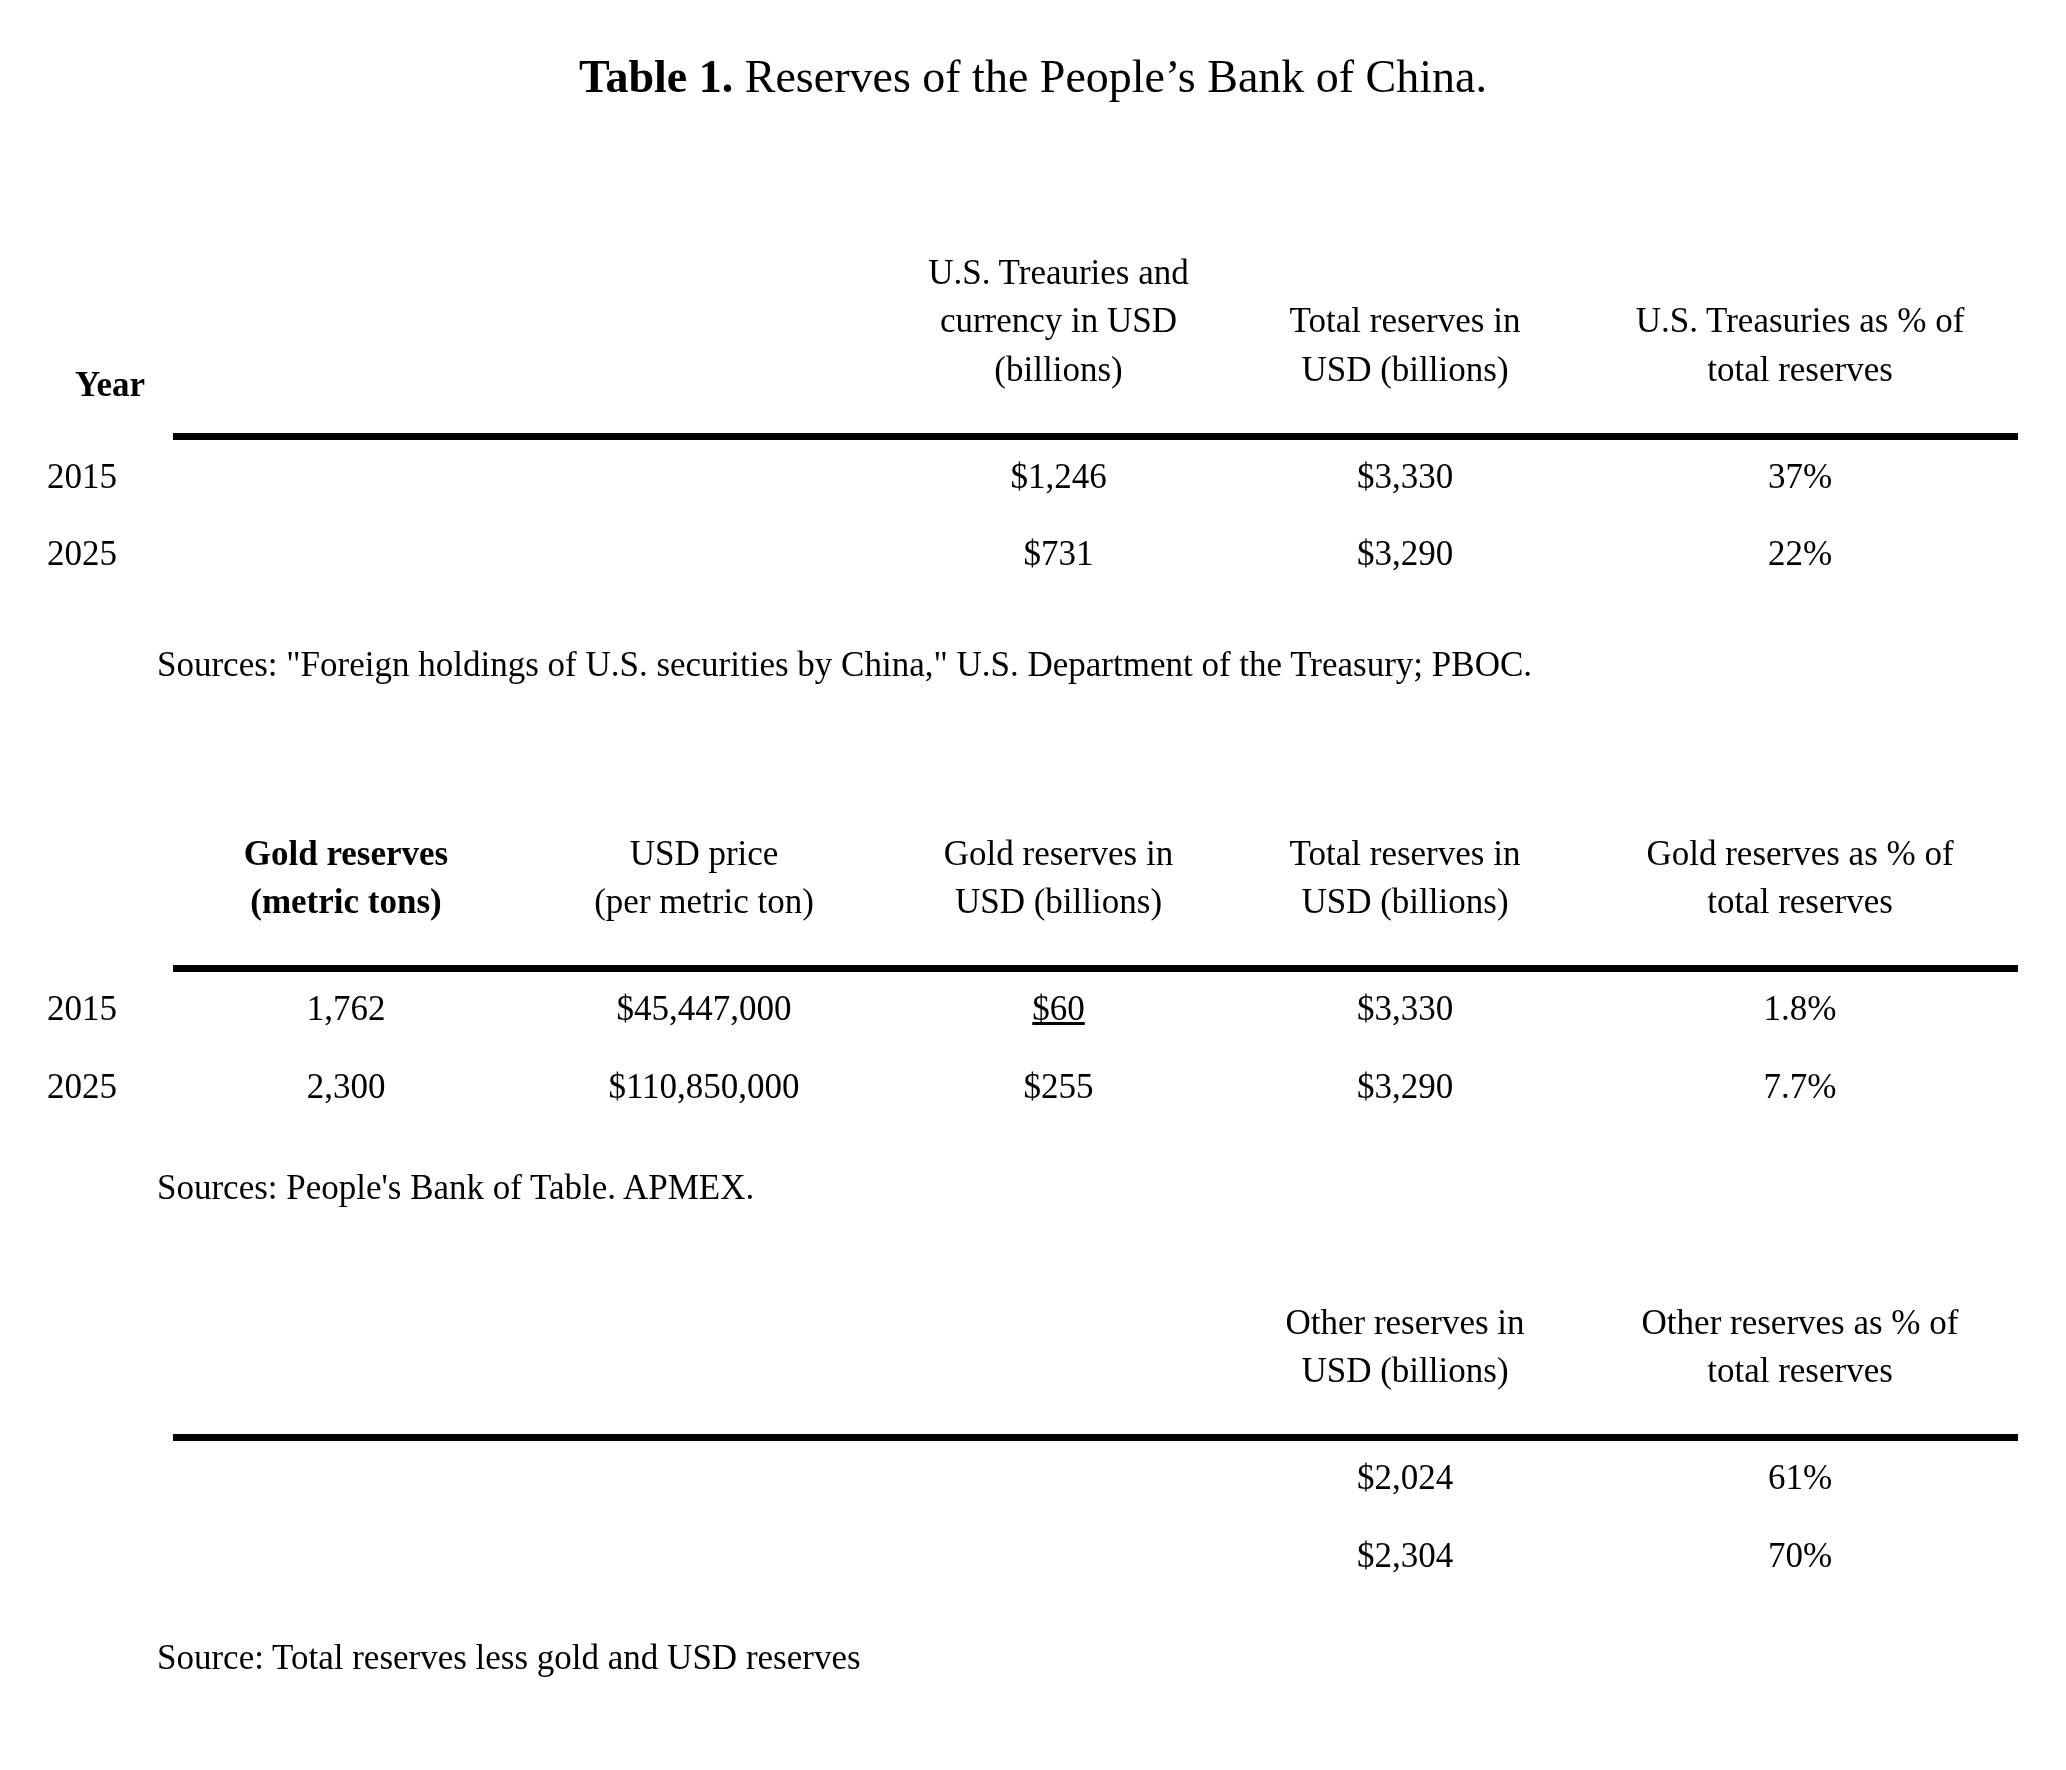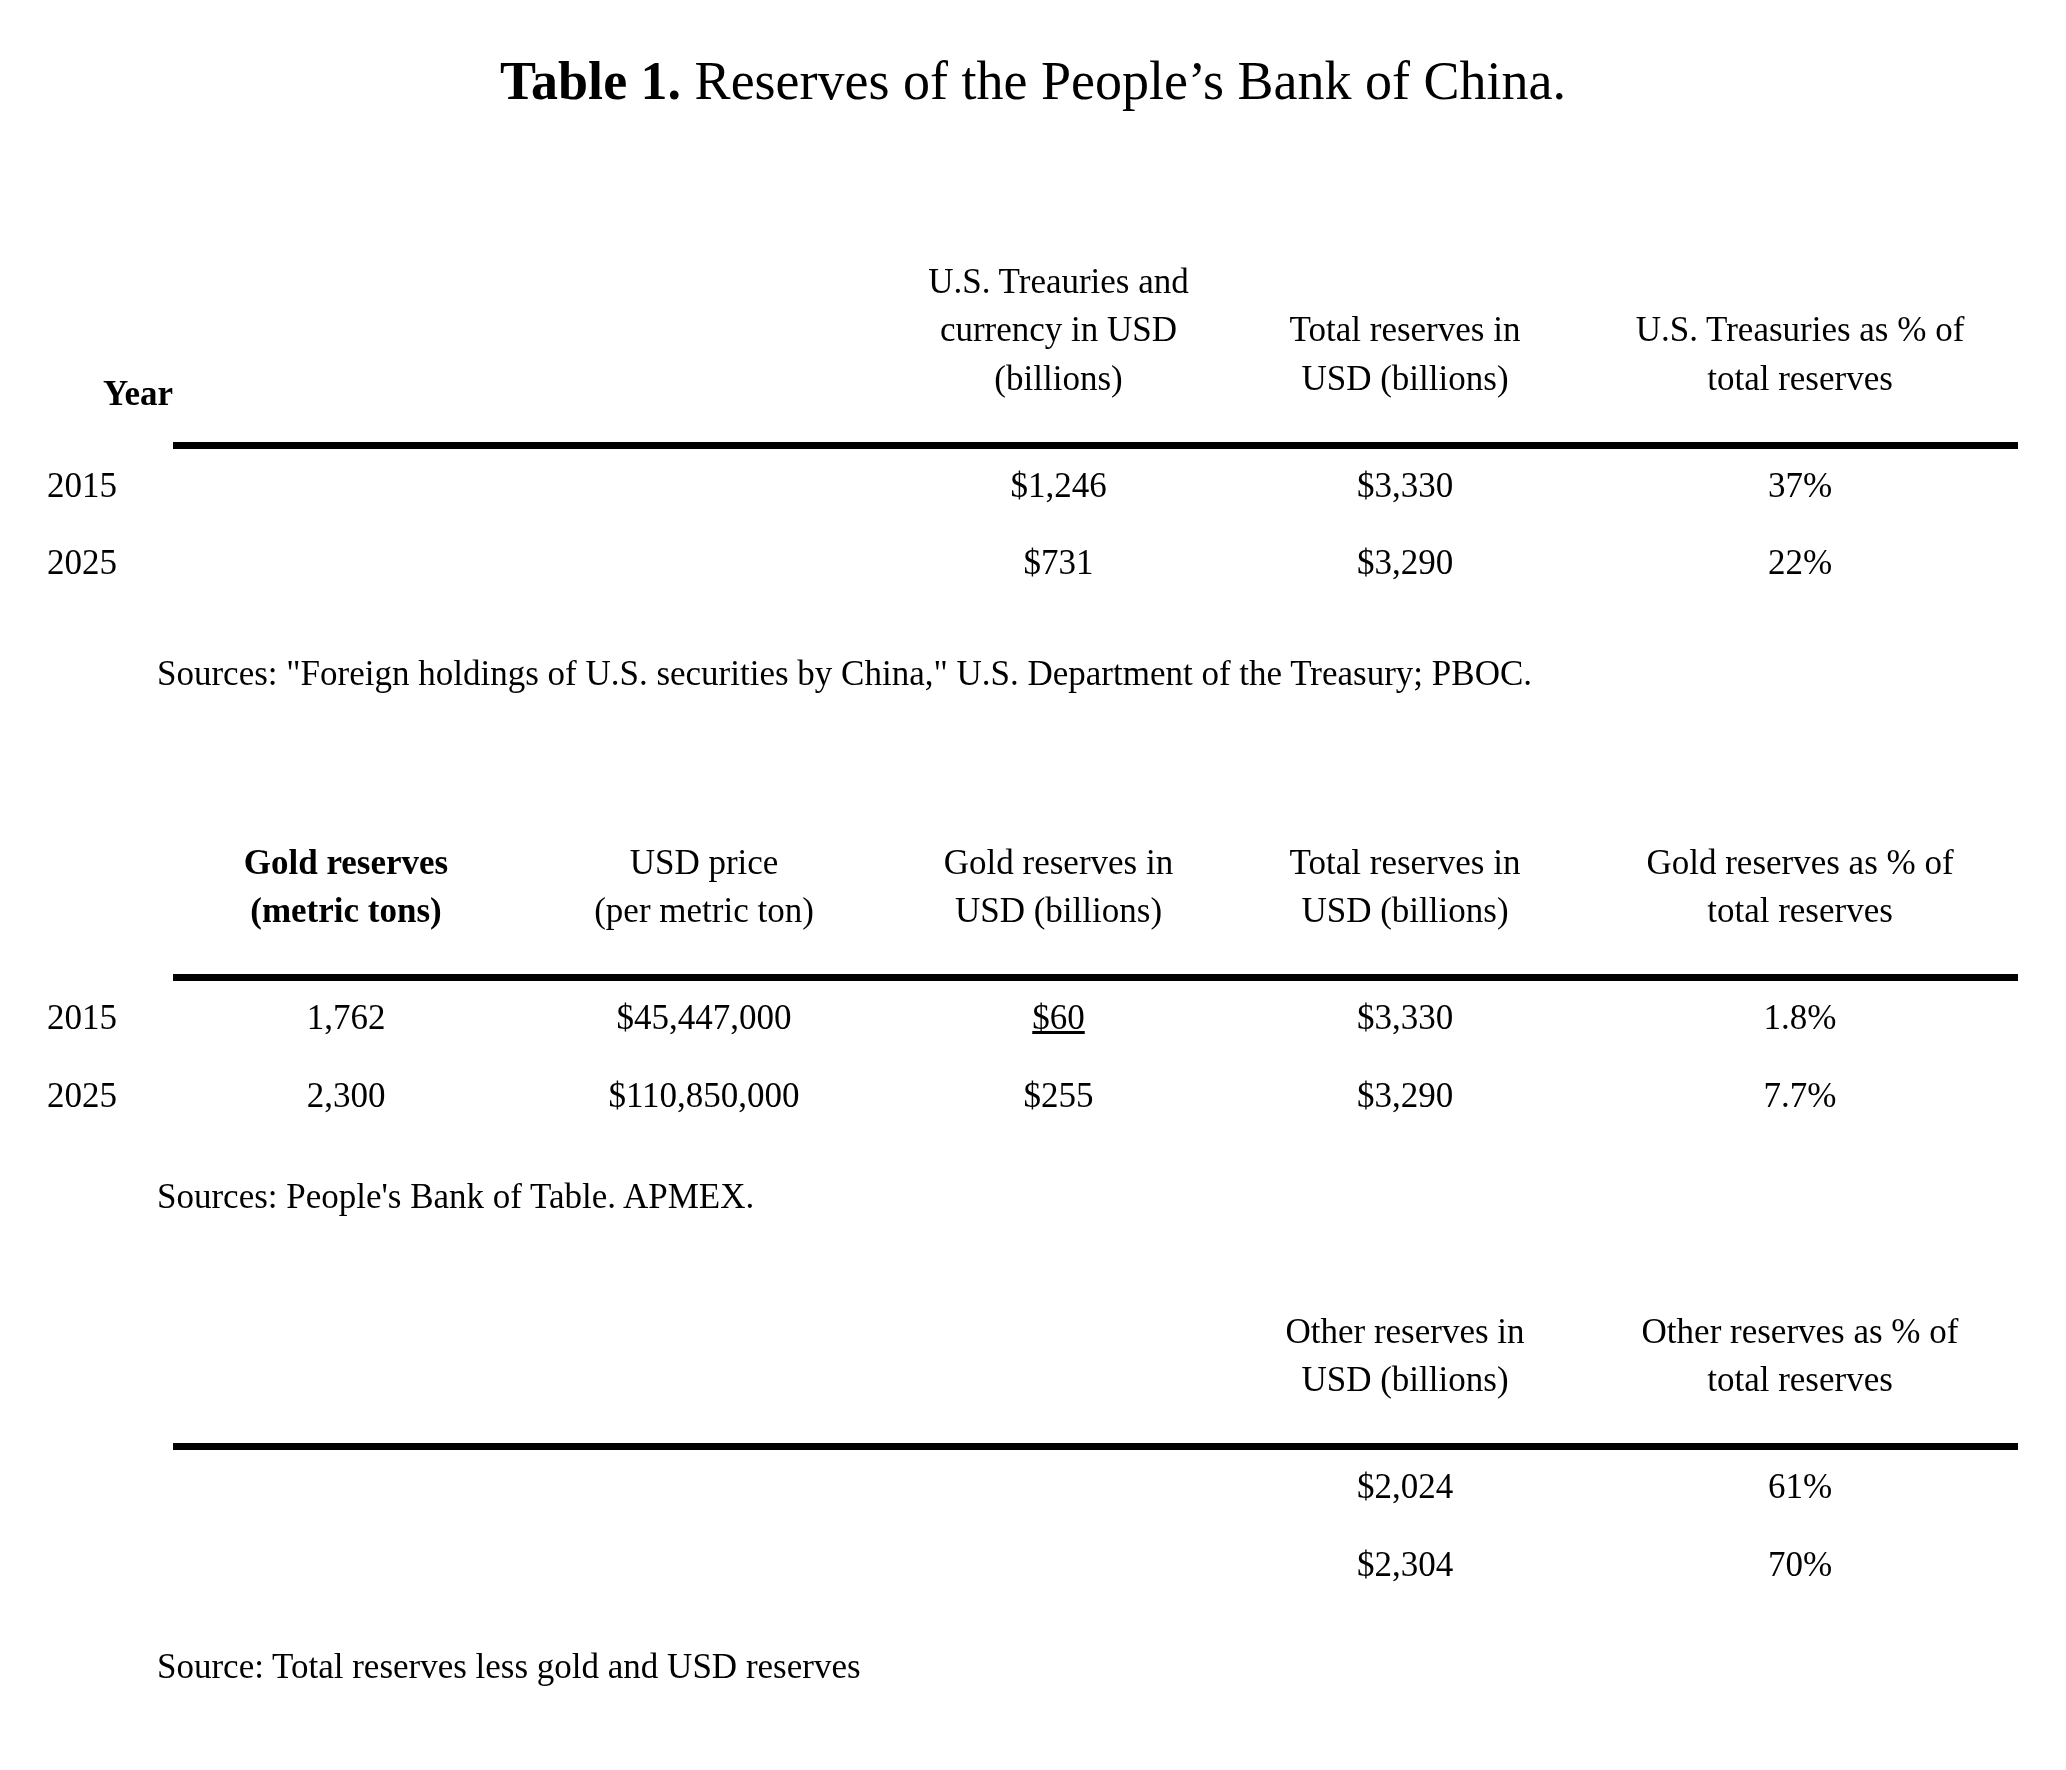--- a/index.html
+++ b/index.html
@@ -15,40 +15,40 @@
     font-family: "Liberation Serif", "DejaVu Serif", serif;
     font-size: 35px;
   }
   .page {
     padding: 28px 47px 0 47px;
     box-sizing: border-box;
     width: 2066px;
   }
   .title {
     text-align: center;
-    font-size: 54px;
+    font-size: 46px;
     margin-top: 22px;
   }
   .title .bold { font-weight: bold; }
 
   .grid {
     display: grid;
     grid-template-columns: 126px 346px 370px 339px 354px 436px;
     width: 1972px;
   }
   .hcell {
     white-space: pre-line;
     text-align: center;
     line-height: 1.38;
     align-self: end;
     padding-bottom: 39px;
   }
   .year-h {
     font-weight: bold;
-    text-align: right;
+    text-align: center;
     padding-bottom: 23.6px;
   }
   .rule {
     grid-column: 2 / -1;
     border-top: 7px solid #000000;
     height: 0;
   }
   .cell {
     text-align: center;
     padding-top: 19px;

